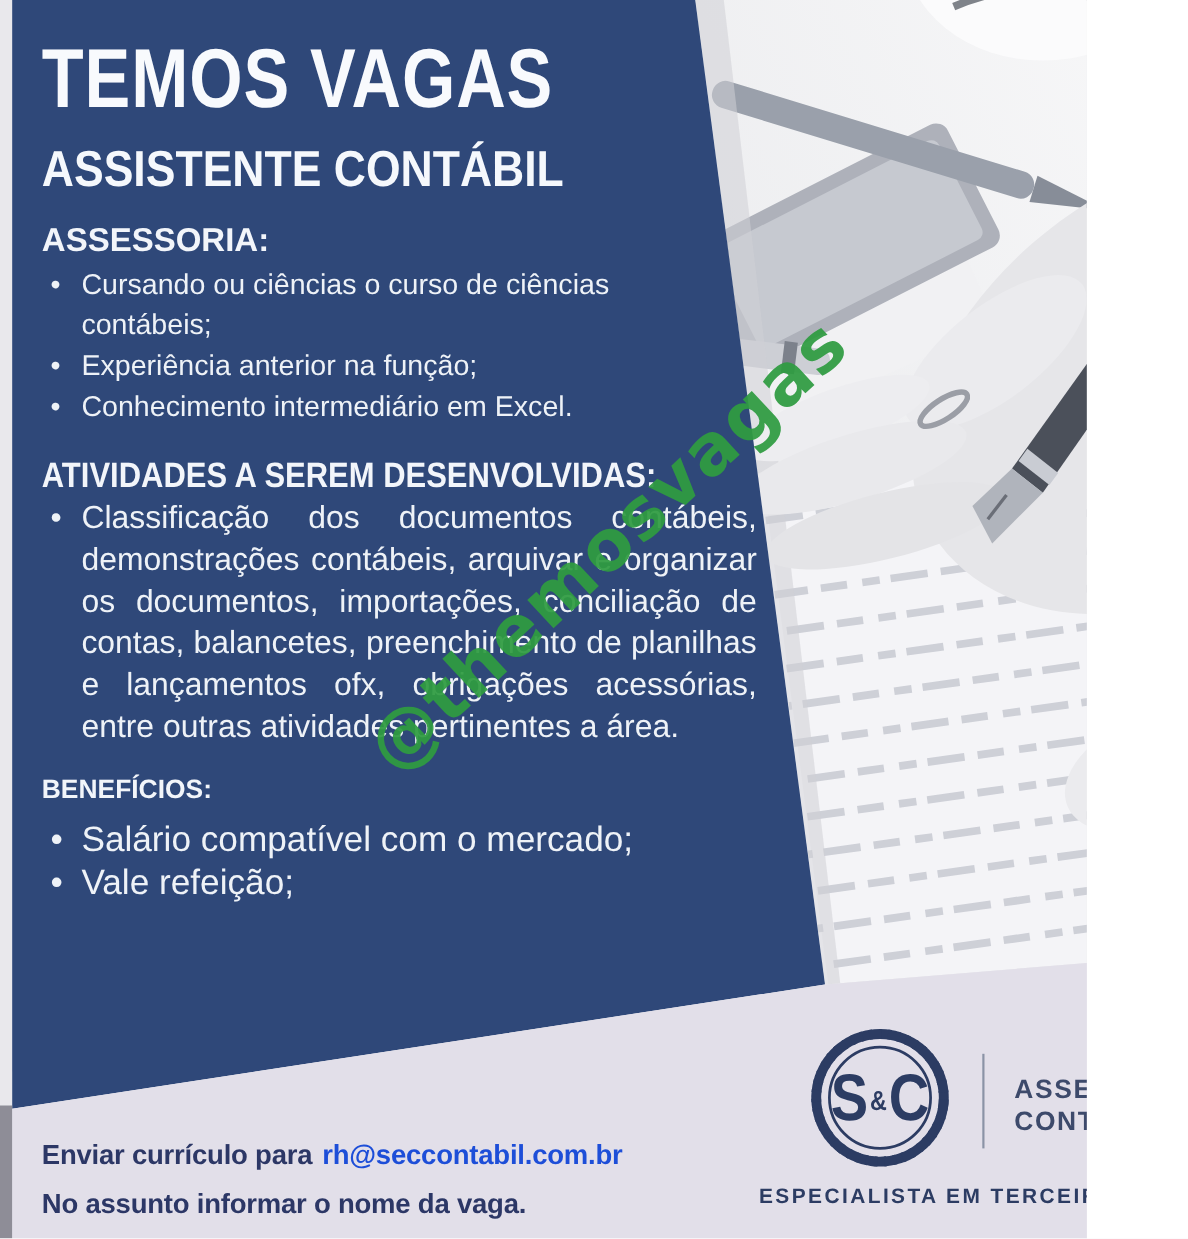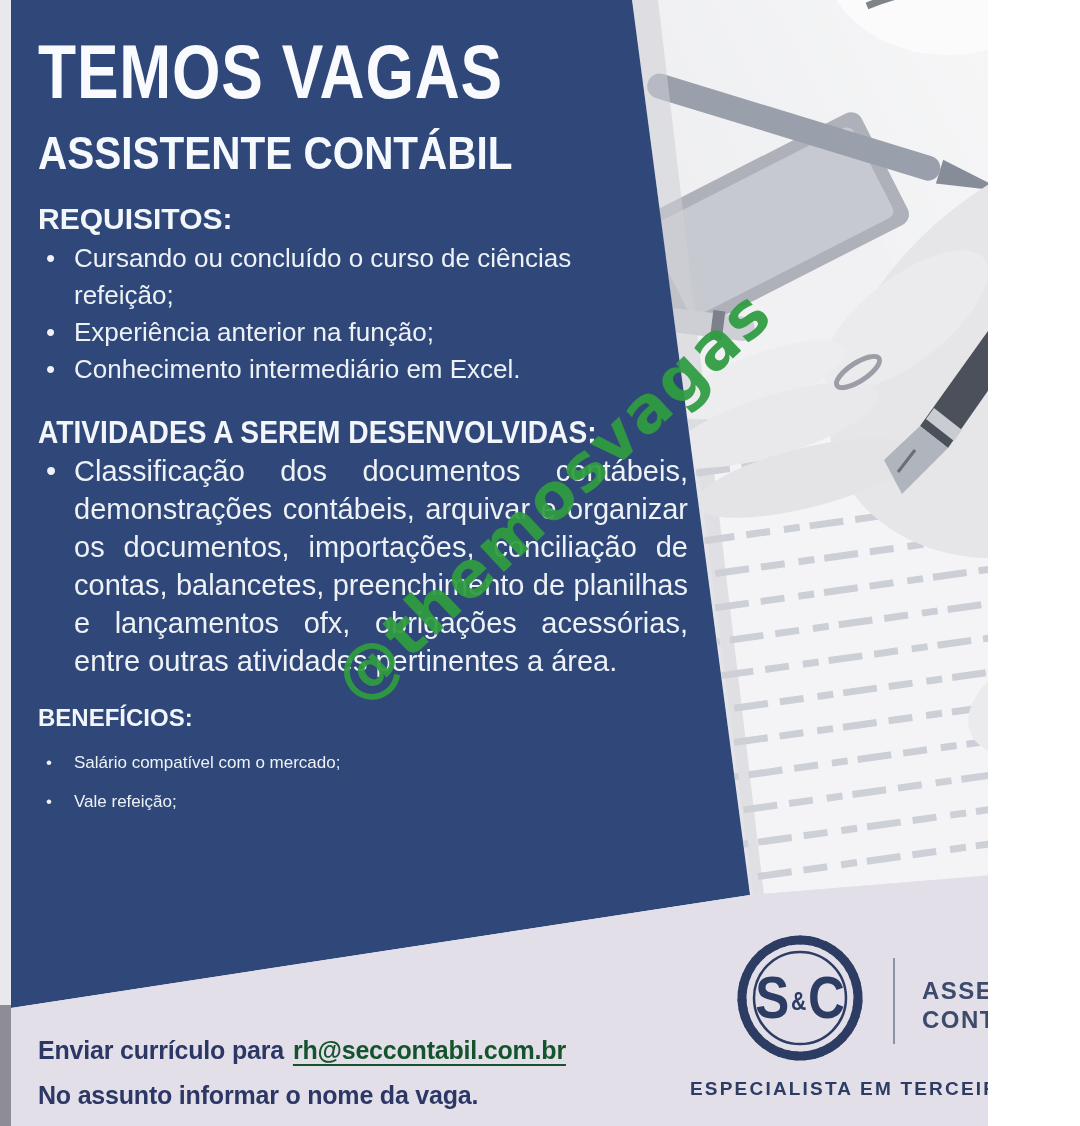--- a/index.html
+++ b/index.html
@@ -25,35 +25,35 @@
   .head-atv{left:38px;top:414px;transform:scaleX(0.88);font-size:32px;}
   .head-ben{left:38px;top:704px;font-size:24px;}
   ul.blist{list-style:none;margin:0;padding:0;position:absolute;}
   ul.blist li{position:relative;padding-left:36px;}
   ul.blist li::before{
     content:"•";position:absolute;left:8px;top:0;color:#eef2f7;
   }
   .list-req{left:38px;top:240px;width:600px;font-size:26px;line-height:37px;}
   .list-atv{left:38px;top:452px;width:650px;font-size:29px;line-height:38px;}
   .list-atv li{text-align:justify;}
-  .list-ben{left:38px;top:744px;width:620px;font-size:17px;line-height:38.5px;}
+  .list-ben{left:38px;top:744px;width:620px;font-size:32px;line-height:38.5px;}
   .watermark{
     position:absolute;left:345px;top:640px;height:100px;line-height:100px;z-index:5;
     font-family:"DejaVu Sans",sans-serif;font-size:64px;font-weight:bold;
     color:#2f9c41;opacity:0.93;letter-spacing:2px;white-space:nowrap;
     transform:rotate(-43deg);transform-origin:0 50%;
   }
   .contact{
     left:38px;top:1028px;font-size:25px;font-weight:bold;color:#2c3766;
     line-height:45px;z-index:2;letter-spacing:-0.2px;
   }
   .contact .row{display:flex;gap:9px;align-items:baseline;}
   .contact .email{
-    text-decoration:underline;text-decoration-thickness:2px;text-underline-offset:5px;
-    color:#14532d;
+    text-decoration-thickness:2px;text-underline-offset:5px;
+    color:#1d4ed8;
   }
   .logo-monogram{
     position:absolute;left:740px;top:962px;width:120px;height:72px;z-index:3;
     display:flex;align-items:center;justify-content:center;gap:2px;
     color:#2c3c63;transform:scaleX(0.85);transform-origin:center;
   }
   .logo-monogram .big{font-size:60px;font-weight:bold;line-height:72px;}
   .logo-monogram .amp{font-size:25px;font-weight:bold;line-height:72px;margin-top:6px;}
   .logo-divider{
     position:absolute;left:893px;top:958px;width:2px;height:86px;
@@ -171,23 +171,23 @@
     <g>
       <circle cx="800" cy="998" r="58" fill="none" stroke="#2c3c63" stroke-width="9" stroke-dasharray="11 6"></circle>
       <circle cx="800" cy="998" r="58" fill="none" stroke="#2c3c63" stroke-width="9" stroke-dasharray="11 6" transform="rotate(8 800 998)"></circle>
       <circle cx="800" cy="998" r="46" fill="none" stroke="#2c3c63" stroke-width="2.5"></circle>
     </g>
   </svg>
 
   <div class="txt flyer-title">TEMOS VAGAS</div>
   <div class="txt flyer-subtitle">ASSISTENTE CONTÁBIL</div>
 
-  <div class="txt sec-head head-req">REQUISITOS:</div>
+  <div class="txt sec-head head-req">ASSESSORIA:</div>
   <ul class="blist list-req txt">
-    <li>Cursando ou concluído o curso de ciências refeição;</li>
+    <li>Cursando ou ciências o curso de ciências contábeis;</li>
     <li>Experiência anterior na função;</li>
     <li>Conhecimento intermediário em Excel.</li>
   </ul>
 
   <div class="txt sec-head head-atv">ATIVIDADES A SEREM DESENVOLVIDAS:</div>
   <ul class="blist list-atv txt">
     <li>Classificação dos documentos contábeis, demonstrações contábeis, arquivar e organizar os documentos, importações, conciliação de contas, balancetes, preenchimento de planilhas e lançamentos ofx, obrigações acessórias, entre outras atividades pertinentes a área.</li>
   </ul>
 
   <div class="txt sec-head head-ben">BENEFÍCIOS:</div>

